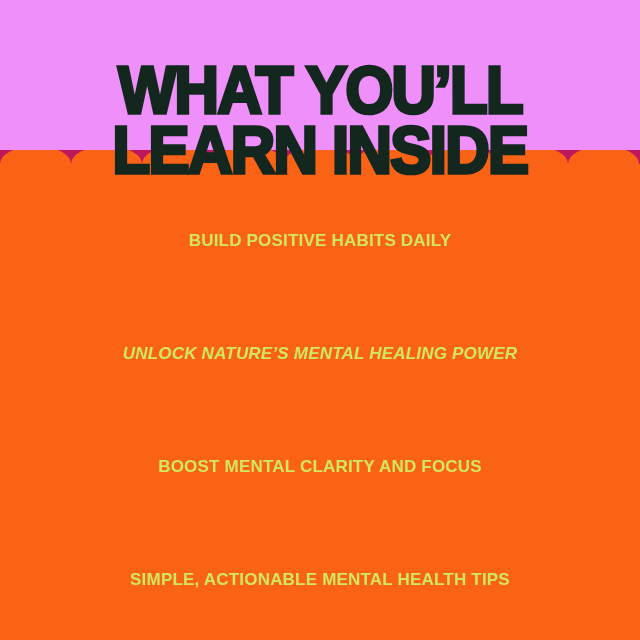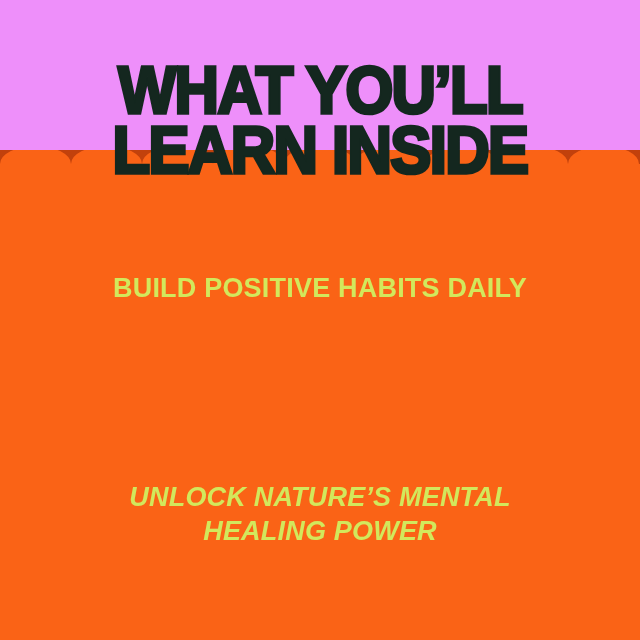--- a/index.html
+++ b/index.html
@@ -12,21 +12,21 @@
     height: 640px;
     overflow: hidden;
     font-family: "Liberation Sans", sans-serif;
     background: #ee8ffa;
   }
 
   #poster {
     position: relative;
     width: 640px;
     height: 640px;
-    background: #c2410c;
+    background: #be185d;
     overflow: hidden;
   }
 
   
   #header-band {
     position: absolute;
     left: 0;
     top: 0;
     width: 640px;
     height: 150px;
@@ -94,21 +94,21 @@
     padding: 6px 0 4px 0;
     box-sizing: border-box;
   }
 
   .list-item {
     width: 600px;
     text-align: center;
     color: #d2e85c;
     font-family: "Liberation Sans", sans-serif;
     font-weight: bold;
-    font-size: 27px;
+    font-size: 17px;
     line-height: 1.28;
     letter-spacing: 0.2px;
     text-transform: uppercase;
     user-select: none;
   }
   .list-item.wrap2 {
     width: 500px;
     font-style: italic;
   }
 </style>
@@ -140,15 +140,17 @@
   <div id="header-band">
     <h1 id="headline">
       <span class="headline-line">WHAT YOU’LL</span>
       <span class="headline-line">LEARN INSIDE</span>
     </h1>
   </div>
 
   <div id="list">
     <div class="list-item">BUILD POSITIVE HABITS DAILY</div>
     <div class="list-item wrap2">UNLOCK NATURE’S MENTAL HEALING POWER</div>
+    <div class="list-item">BOOST MENTAL CLARITY AND FOCUS</div>
+    <div class="list-item">SIMPLE, ACTIONABLE MENTAL HEALTH TIPS</div>
   </div>
 
 </div>
 
 </body></html>

